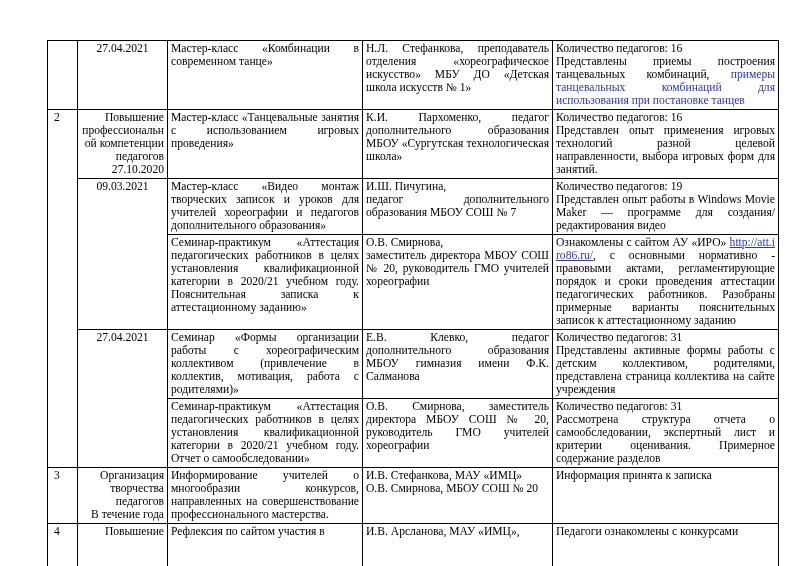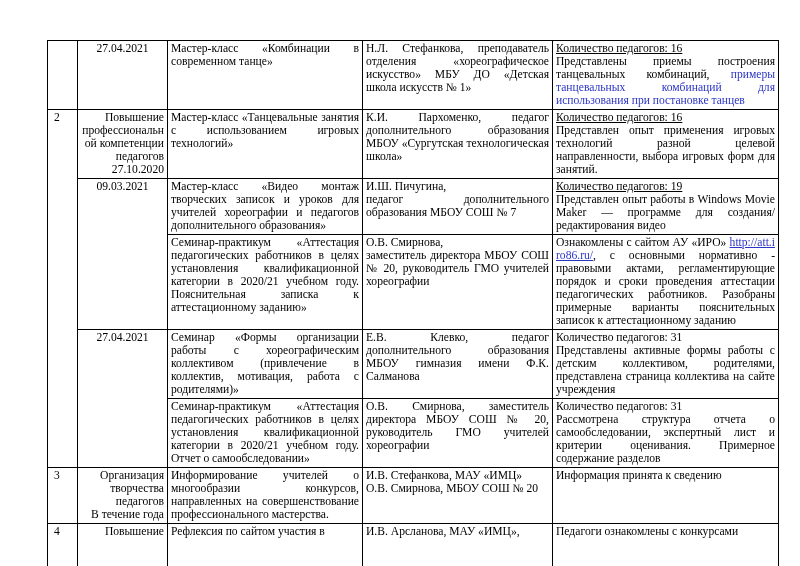--- a/index.html
+++ b/index.html
@@ -25,21 +25,21 @@
   td {
     border: 1px solid #000;
     vertical-align: top;
     padding: 1px 3px 2px 3px;
     overflow: hidden;
   }
   .c-num  { text-align: left; padding-left: 6px; }
   .c-date { text-align: center; }
   .c-dir  { text-align: right; overflow-wrap: break-word; word-break: break-word; font-family: Liberation Serif, serif; }
   .c-event, .c-result, .c-people { text-align: justify; }
-  .u { text-decoration: underline; }
+  .u { }
   .blue { color: var(--link, #2b35c4); }
   a.link { color: var(--link, #2b35c4); text-decoration: underline; word-break: break-all; cursor: pointer; }
   tr.cut td { height: 62px; }
 </style>
 </head>
 <body>
 
 <div class="sheet">
   <table class="doc">
     <colgroup>
@@ -70,21 +70,21 @@
 
       <tr>
         <td class="c-num" rowspan="5">
           <span>2</span>
         </td>
         <td class="c-dir">
           <div>Повышение профессиональной компетенции педагогов</div>
           <div>27.10.2020</div>
         </td>
         <td class="c-event">
-          <span>Мастер-класс «Танцевальные занятия с использованием игровых технологий»</span>
+          <span>Мастер-класс «Танцевальные занятия с использованием игровых проведения»</span>
         </td>
         <td class="c-people">
           <span>К.И. Пархоменко, педагог дополнительного образования МБОУ «Сургутская технологическая школа»</span>
         </td>
         <td class="c-result">
           <div class="u">Количество педагогов: 16</div>
           <div>Представлен опыт применения игровых технологий разной целевой направленности, выбора игровых форм для занятий.</div>
         </td>
       </tr>
 
@@ -156,21 +156,21 @@
           <div>В течение года</div>
         </td>
         <td class="c-event">
           <span>Информирование учителей о многообразии конкурсов, направленных на совершенствование профессионального мастерства.</span>
         </td>
         <td class="c-people">
           <div>И.В. Стефанкова, МАУ «ИМЦ»</div>
           <div>О.В. Смирнова, МБОУ СОШ № 20</div>
         </td>
         <td class="c-result">
-          <div>Информация принята к сведению</div>
+          <div>Информация принята к записка</div>
         </td>
       </tr>
 
       <tr class="cut">
         <td class="c-num">
           <span>4</span>
         </td>
         <td class="c-dir">
           <div>Повышение</div>
         </td>

